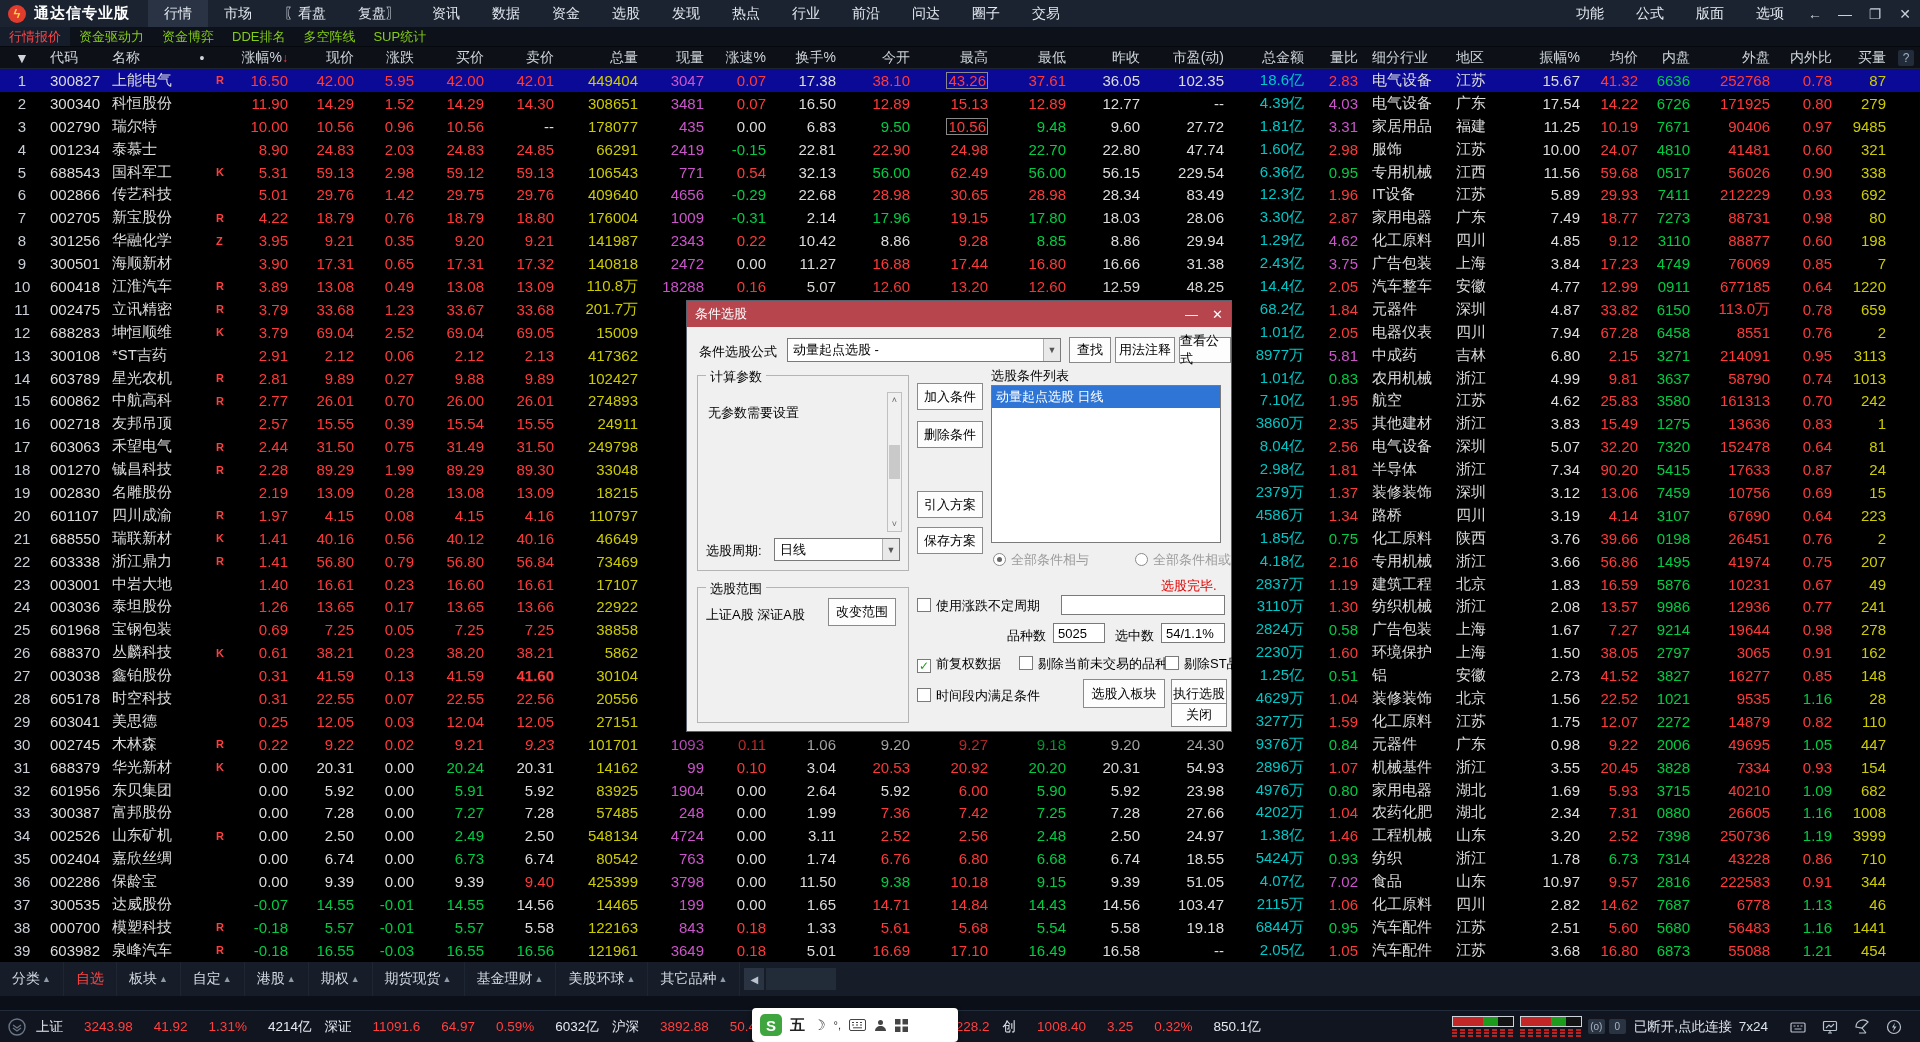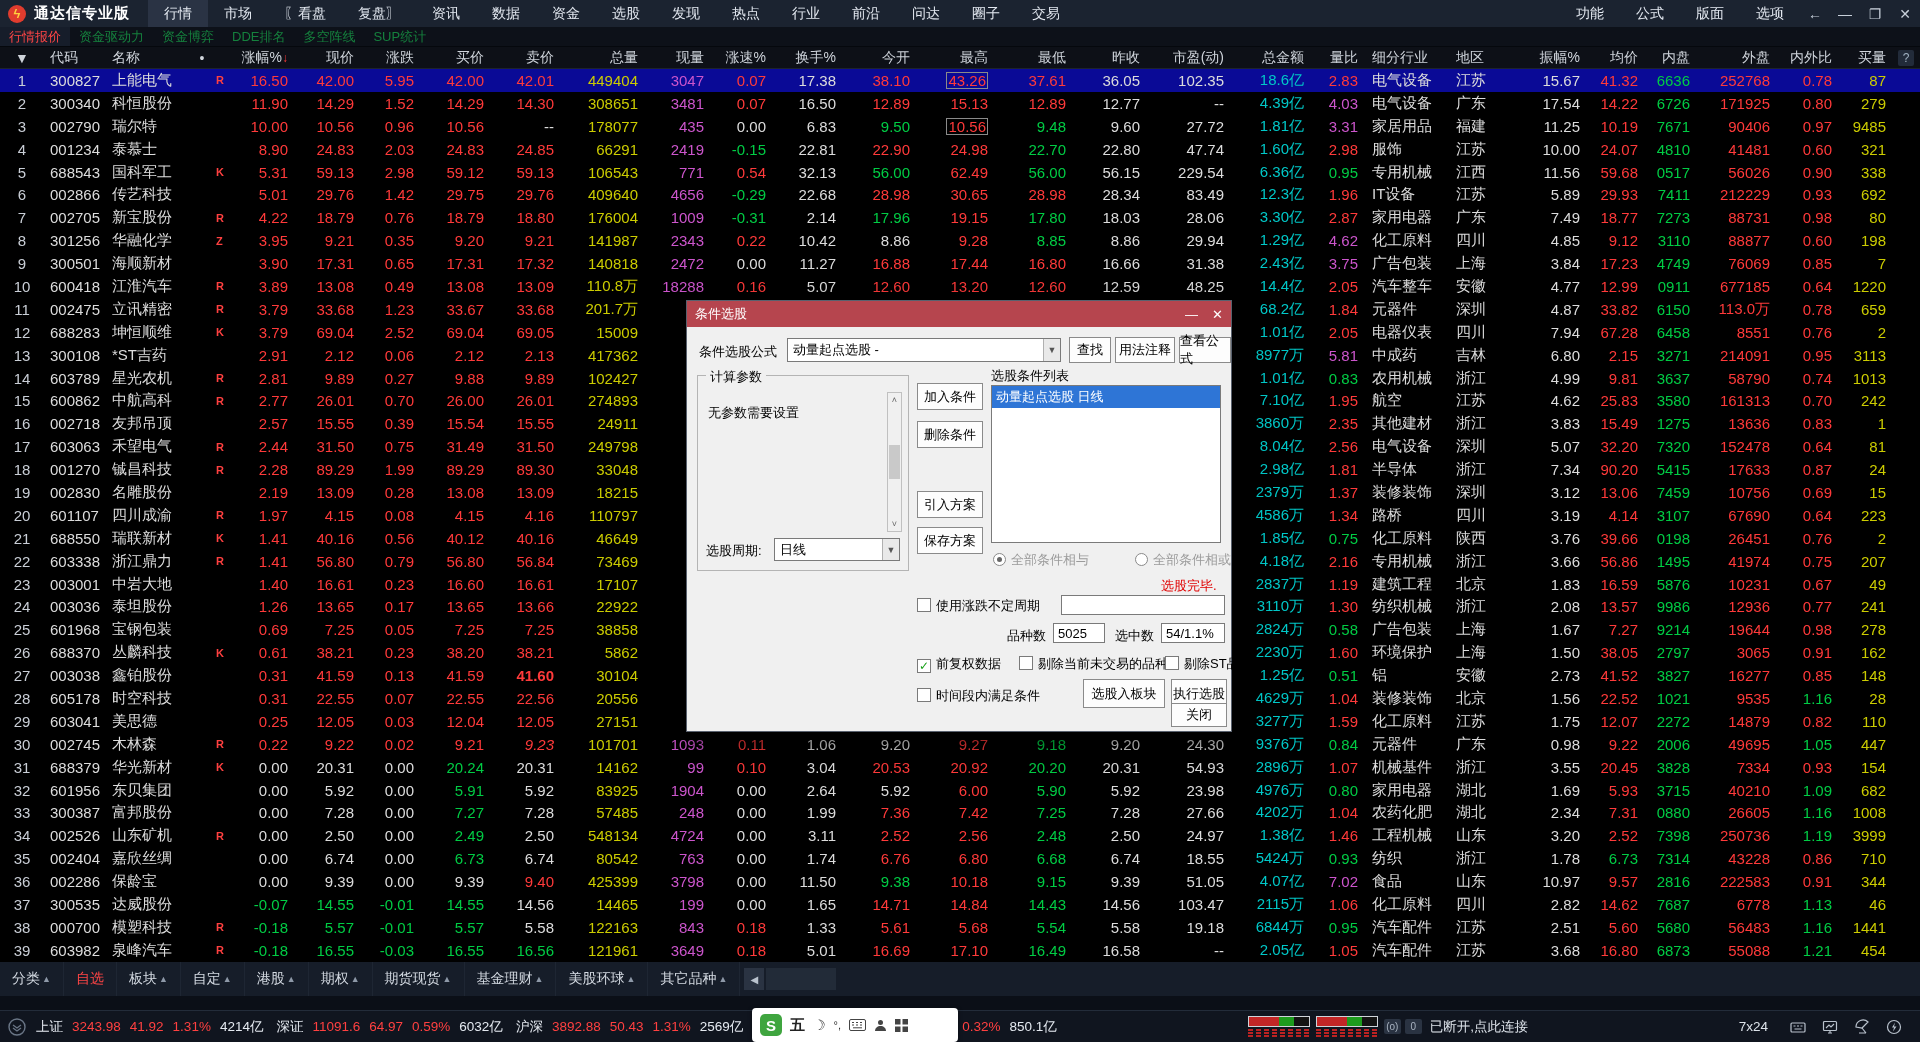--- a/index.html
+++ b/index.html
@@ -13,21 +13,21 @@
           display:flex; align-items:center; justify-content:center; color:#ffd23e; font-size:13px; font-weight:bold; }
   .apptitle { color:#ffffff; font-size:15px; font-weight:bold; margin-right:18px; letter-spacing:1px; }
   .menu-item { height:27px; padding:0 16px; display:flex; align-items:center; color:#e3e8f0; font-size:14px; cursor:default; }
   .menu-item.active { background:#2a3344; }
   .titlebar-right { margin-left:auto; display:flex; align-items:center; }
   .winbtn { width:30px; height:27px; display:flex; align-items:center; justify-content:center; color:#c8d0da; font-size:14px; }
 
   
   .subbar { position:absolute; left:0; top:27px; width:1920px; height:20px; background:#0d1119;
             display:flex; align-items:stretch; z-index:5; border-bottom:1px solid #05080d;}
-  .subtab { padding:0 9px; font-size:13px; color:#15803d; display:flex; align-items:center; }
+  .subtab { padding:0 9px; font-size:13px; color:#84cc16; display:flex; align-items:center; }
   .subtab.active { color:#ff4545; background:#161d2a; }
   .subbar-right { margin-left:auto; display:flex; }
   .subtool { padding:0 11px; font-size:13px; color:#c3cbd6; display:flex; align-items:center; border-left:1px solid #222b38; }
 
   
   .thead { position:absolute; left:0; top:47px; width:1920px; height:22px; background:#0d1017;
            border-bottom:1px solid #1d232d; display:flex; align-items:center; z-index:1; }
   .th { font-size:14px; color:#cfd4db; white-space:nowrap; overflow:hidden; }
   .sort-arrow { color:#ff3a3a; font-size:12px; }
   .help-btn { position:absolute; right:6px; top:3px; width:16px; height:16px; background:#222b3a; color:#9fb0c0;
@@ -84,21 +84,21 @@
   .btab { padding:0 12px; font-size:14px; color:#d4dae2; height:100%; display:flex; align-items:center; border-right:1px solid #1e2633; }
   .btab.active { color:#ff4545; }
   .btab .arr { font-size:9px; color:#8e99a8; margin-left:2px; }
   .bscroll { width:20px; height:22px; background:#2a3342; color:#b9c2cd; display:flex; align-items:center;
              justify-content:center; font-size:10px; margin-left:4px; }
   .bslot { width:70px; height:22px; background:#222b38; margin-left:2px; }
 
   
   .statusbar { position:absolute; left:0; top:1010px; width:1920px; height:32px; background:#10151f;
                border-top:1px solid #232c3a; display:flex; align-items:center; z-index:2; font-size:13.5px; }
-  .idx-group { display:flex; align-items:center; gap:9px; margin-right:13px; white-space:nowrap; }
+  .idx-group { display:flex; align-items:center; gap:21px; margin-right:13px; white-space:nowrap; }
   .idx-label { color:#e4e9f0; }
   .idx-red { color:#ff4040; }
   .idx-amt { color:#e4e9f0; }
   .ime { position:absolute; left:752px; top:-3px; width:206px; height:34px; background:#ffffff; border-radius:4px;
          box-shadow:0 1px 4px rgba(0,0,0,.5); display:flex; align-items:center; gap:8px; padding:0 8px; z-index:6; }
   .ime-s { width:22px; height:22px; background:#3fa53f; border-radius:5px; color:#fff; font-weight:bold;
            font-size:15px; display:flex; align-items:center; justify-content:center; }
   .ime-txt { color:#222; font-size:15px; font-weight:bold; }
   .ime-ico { color:#333; font-size:14px; }
   .heatpanel { width:62px; margin-right:6px; }
@@ -1450,20 +1450,25 @@
   </div>
 
   <div style="position:absolute; left:306px; top:250px; font-size:13px;" class="gray">
     <span class="radio on"></span><span>全部条件相与</span>
   </div>
   <div style="position:absolute; left:448px; top:250px; font-size:13px;" class="gray">
     <span class="radio"></span><span>全部条件相或</span>
   </div>
   <div style="position:absolute; left:474px; top:276px; font-size:13px;" class="redtxt">选股完毕.</div>
 
+  <div class="groupbox" style="left:10px; top:286px; width:212px; height:136px;">
+    <span class="grouplabel">选股范围</span>
+    <div style="position:absolute; left:8px; top:18px; font-size:13px;">上证A股 深证A股</div>
+    <div class="dbtn" style="left:130px; top:10px; width:68px; height:28px;">改变范围</div>
+  </div>
 
   <div style="position:absolute; left:230px; top:296px; font-size:13px;">
     <span class="chk"></span><span>使用涨跌不定周期</span>
   </div>
   <div class="ibox" style="position:absolute; left:374px; top:294px; width:164px;"></div>
 
   <div style="position:absolute; left:320px; top:326px; font-size:13px;">品种数</div>
   <div class="ibox" style="position:absolute; left:366px; top:322px; width:52px;">5025</div>
   <div style="position:absolute; left:428px; top:326px; font-size:13px;">选中数</div>
   <div class="ibox" style="position:absolute; left:474px; top:322px; width:64px;">54/1.1%</div>

